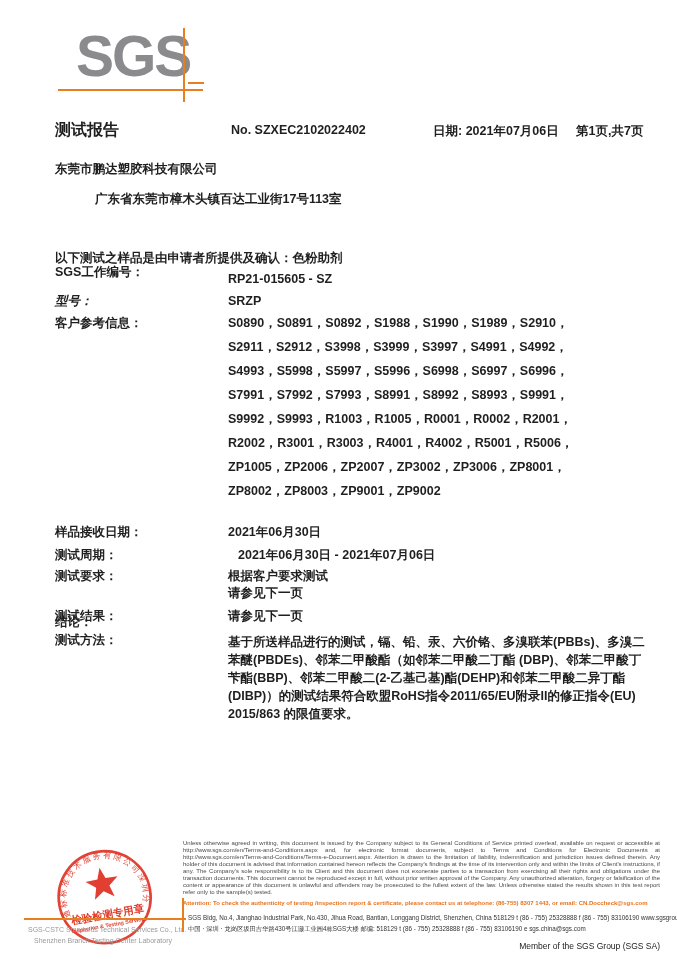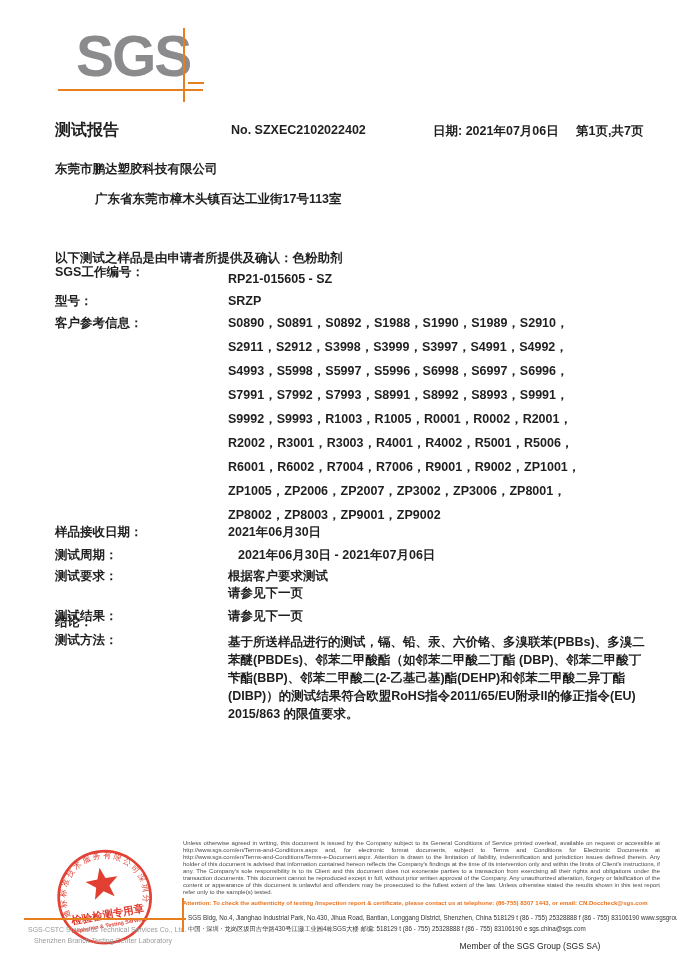--- a/index.html
+++ b/index.html
@@ -45,32 +45,31 @@
   <div class="abs hmeta" style="left:543px;top:123px;">第1页,共7页</div>
 
   <div class="abs b" style="left:55px;top:162px;">东莞市鹏达塑胶科技有限公司</div>
   <div class="abs b" style="left:55px;top:192px;margin-left:40px;">广东省东莞市樟木头镇百达工业街17号113室</div>
 
   <div class="abs b" style="left:55px;top:251px;">以下测试之样品是由申请者所提供及确认：色粉助剂</div>
 
   <div class="abs b label-col" style="top:265px;">SGS工作编号：</div>
   <div class="abs b value-col" style="top:272px;">RP21-015605 - SZ</div>
 
-  <div class="abs b label-col" style="top:294px;">型号：</div>
+  <div class="abs b label-col" style="top:294px;font-style:italic;">型号：</div>
   <div class="abs b value-col" style="top:294px;">SRZP</div>
 
   <div class="abs b label-col" style="top:316px;">客户参考信息：</div>
   <div class="abs b value-col ref-lines" style="top:316px;">
     <div>S0890，S0891，S0892，S1988，S1990，S1989，S2910，</div>
     <div>S2911，S2912，S3998，S3999，S3997，S4991，S4992，</div>
     <div>S4993，S5998，S5997，S5996，S6998，S6997，S6996，</div>
     <div>S7991，S7992，S7993，S8991，S8992，S8993，S9991，</div>
     <div>S9992，S9993，R1003，R1005，R0001，R0002，R2001，</div>
     <div>R2002，R3001，R3003，R4001，R4002，R5001，R5006，</div>
-    <div>R6001，R6002，R7004，R7006，R9001，R9002，ZP1001，</div>
     <div>ZP1005，ZP2006，ZP2007，ZP3002，ZP3006，ZP8001，</div>
     <div>ZP8002，ZP8003，ZP9001，ZP9002</div>
   </div>
 
   <div class="abs b label-col" style="top:525px;">样品接收日期：</div>
   <div class="abs b value-col" style="top:525px;">2021年06月30日</div>
 
   <div class="abs b label-col" style="top:548px;">测试周期：</div>
   <div class="abs b value-col" style="top:548px;margin-left:10px;">2021年06月30日 - 2021年07月06日</div>
 
@@ -105,15 +104,15 @@
 
   <div class="abs legal" style="left:183px;top:840px;width:477px;">Unless otherwise agreed in writing, this document is issued by the Company subject to its General Conditions of Service printed overleaf, available on request or accessible at http://www.sgs.com/en/Terms-and-Conditions.aspx and, for electronic format documents, subject to Terms and Conditions for Electronic Documents at http://www.sgs.com/en/Terms-and-Conditions/Terms-e-Document.aspx. Attention is drawn to the limitation of liability, indemnification and jurisdiction issues defined therein. Any holder of this document is advised that information contained hereon reflects the Company's findings at the time of its intervention only and within the limits of Client's instructions, if any. The Company's sole responsibility is to its Client and this document does not exonerate parties to a transaction from exercising all their rights and obligations under the transaction documents. This document cannot be reproduced except in full, without prior written approval of the Company. Any unauthorized alteration, forgery or falsification of the content or appearance of this document is unlawful and offenders may be prosecuted to the fullest extent of the law. Unless otherwise stated the results shown in this test report refer only to the sample(s) tested.</div>
   <div class="abs attn" style="left:183px;top:900px;width:477px;">Attention: To check the authenticity of testing /inspection report &amp; certificate, please contact us at telephone: (86-755) 8307 1443, or email: CN.Doccheck@sgs.com</div>
 
   <div class="abs mark" style="left:24px;top:918px;width:162px;height:1.5px;"></div>
   <div class="abs mark" style="left:182px;top:898px;width:1.5px;height:34px;"></div>
 
   <div class="abs addr" style="left:188px;top:913px;width:472px;">SGS Bldg, No.4, Jianghao Industrial Park, No.430, Jihua Road, Bantian, Longgang District, Shenzhen, China 518129   t (86 - 755) 25328888   f (86 - 755) 83106190   www.sgsgroup.com.cn</div>
   <div class="abs addr" style="left:188px;top:924px;width:472px;">中国 · 深圳 · 龙岗区坂田吉华路430号江灏工业园4栋SGS大楼   邮编: 518129   t (86 - 755) 25328888   f (86 - 755) 83106190   e sgs.china@sgs.com</div>
 
-  <div class="abs member" style="left:400px;top:941px;width:260px;text-align:center;">Member of the SGS Group (SGS SA)</div>
+  <div class="abs member" style="left:400px;top:941px;width:260px;">Member of the SGS Group (SGS SA)</div>
 
 </div>
 
 </body></html>

